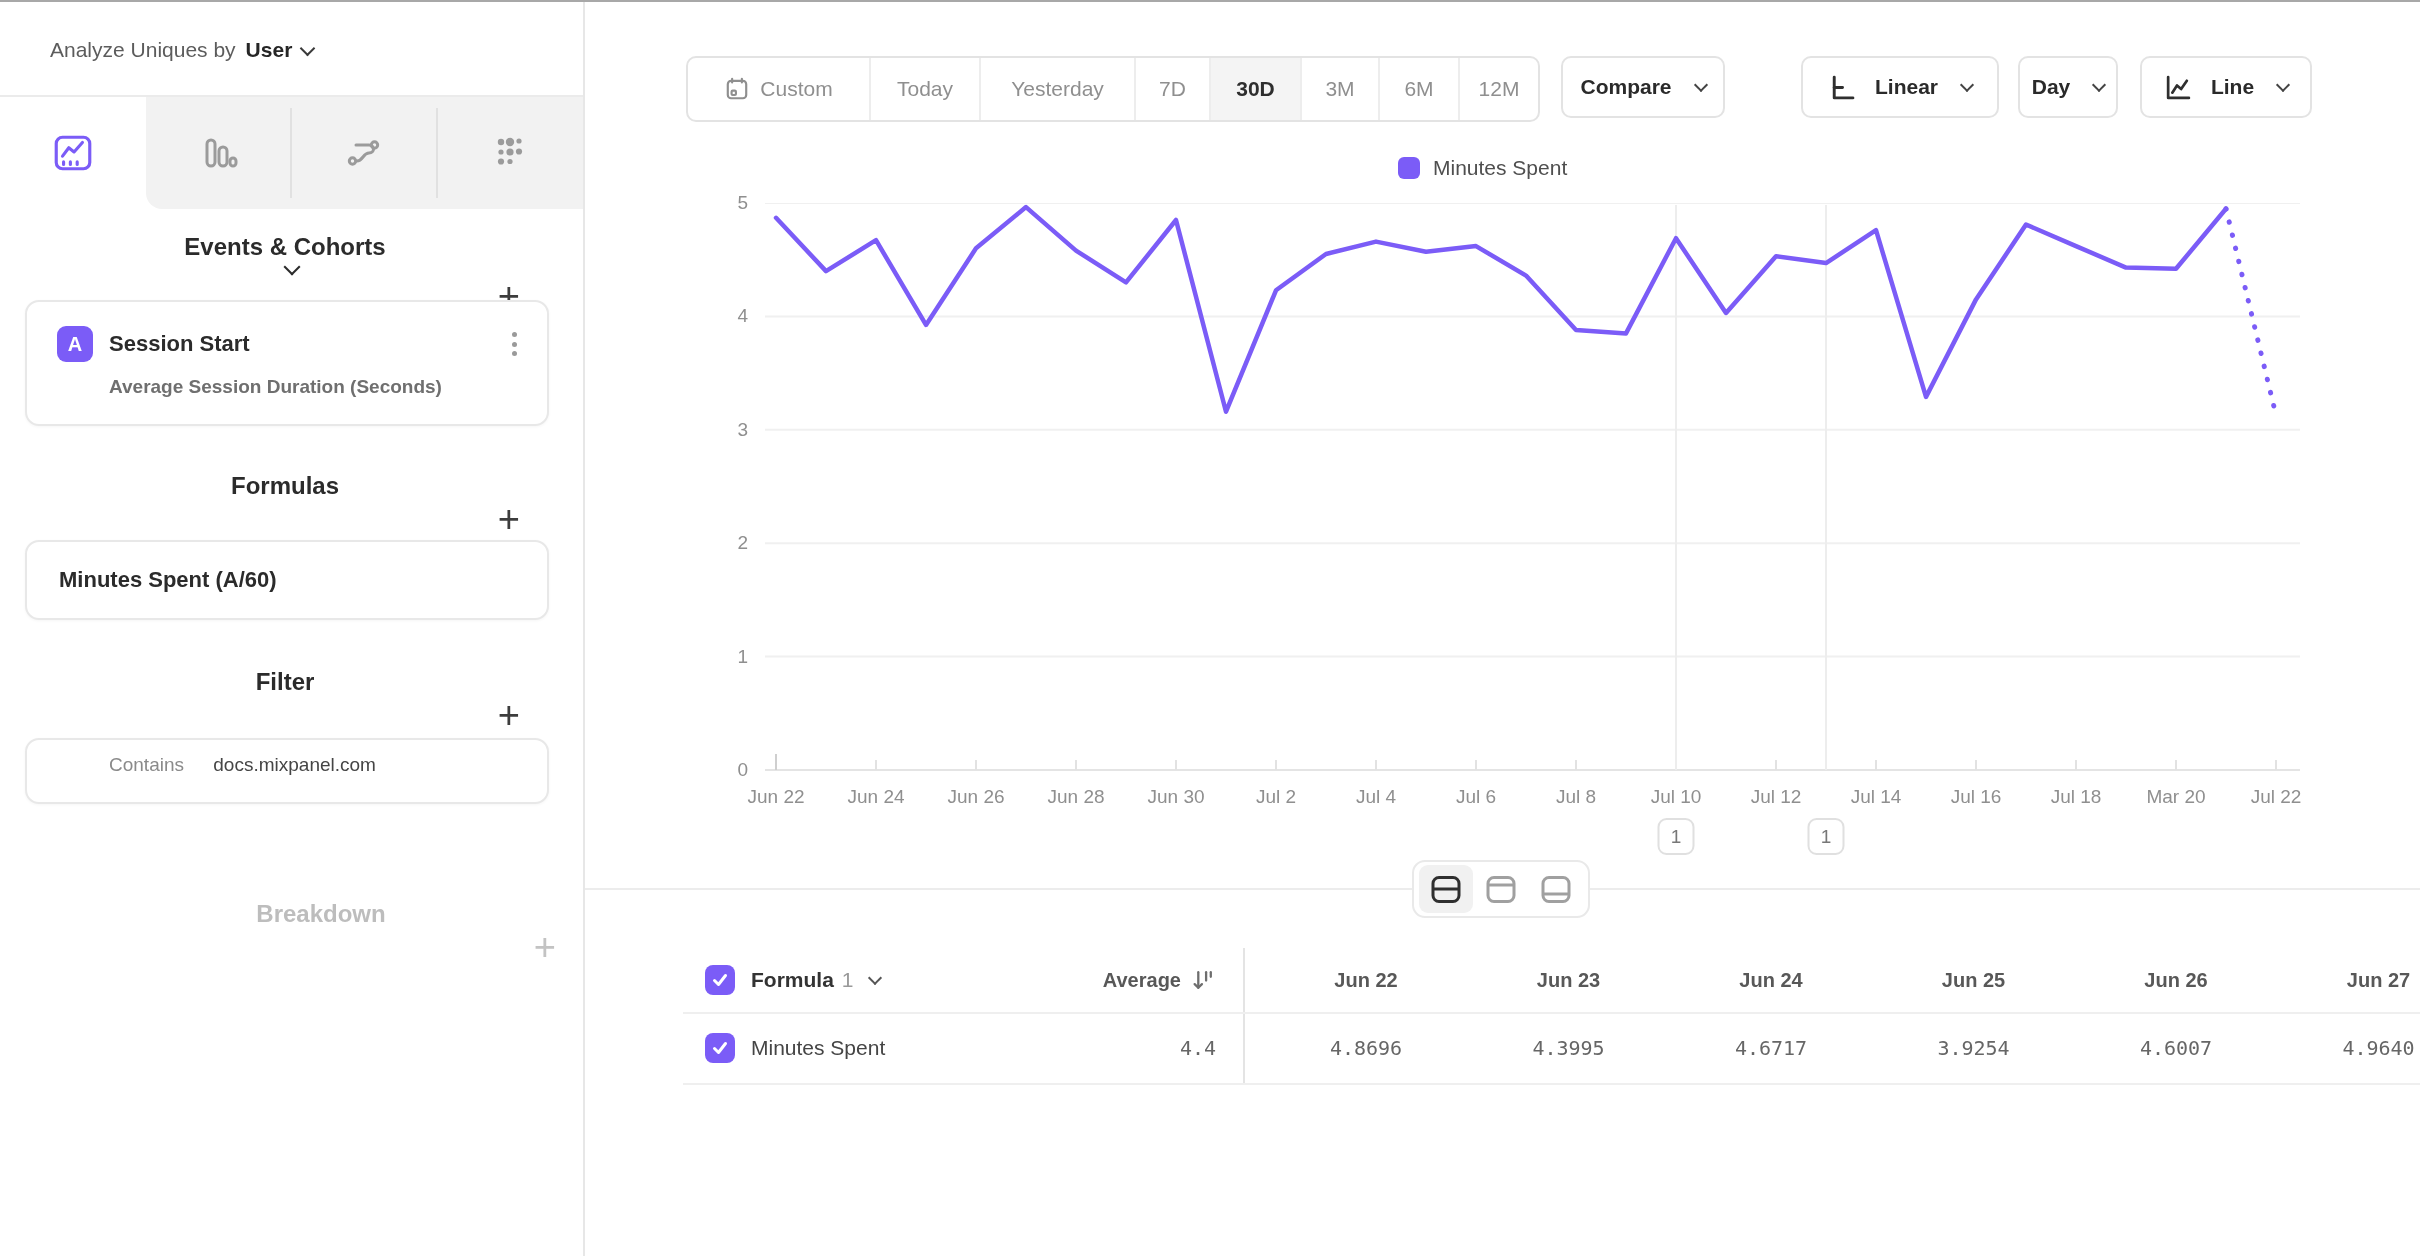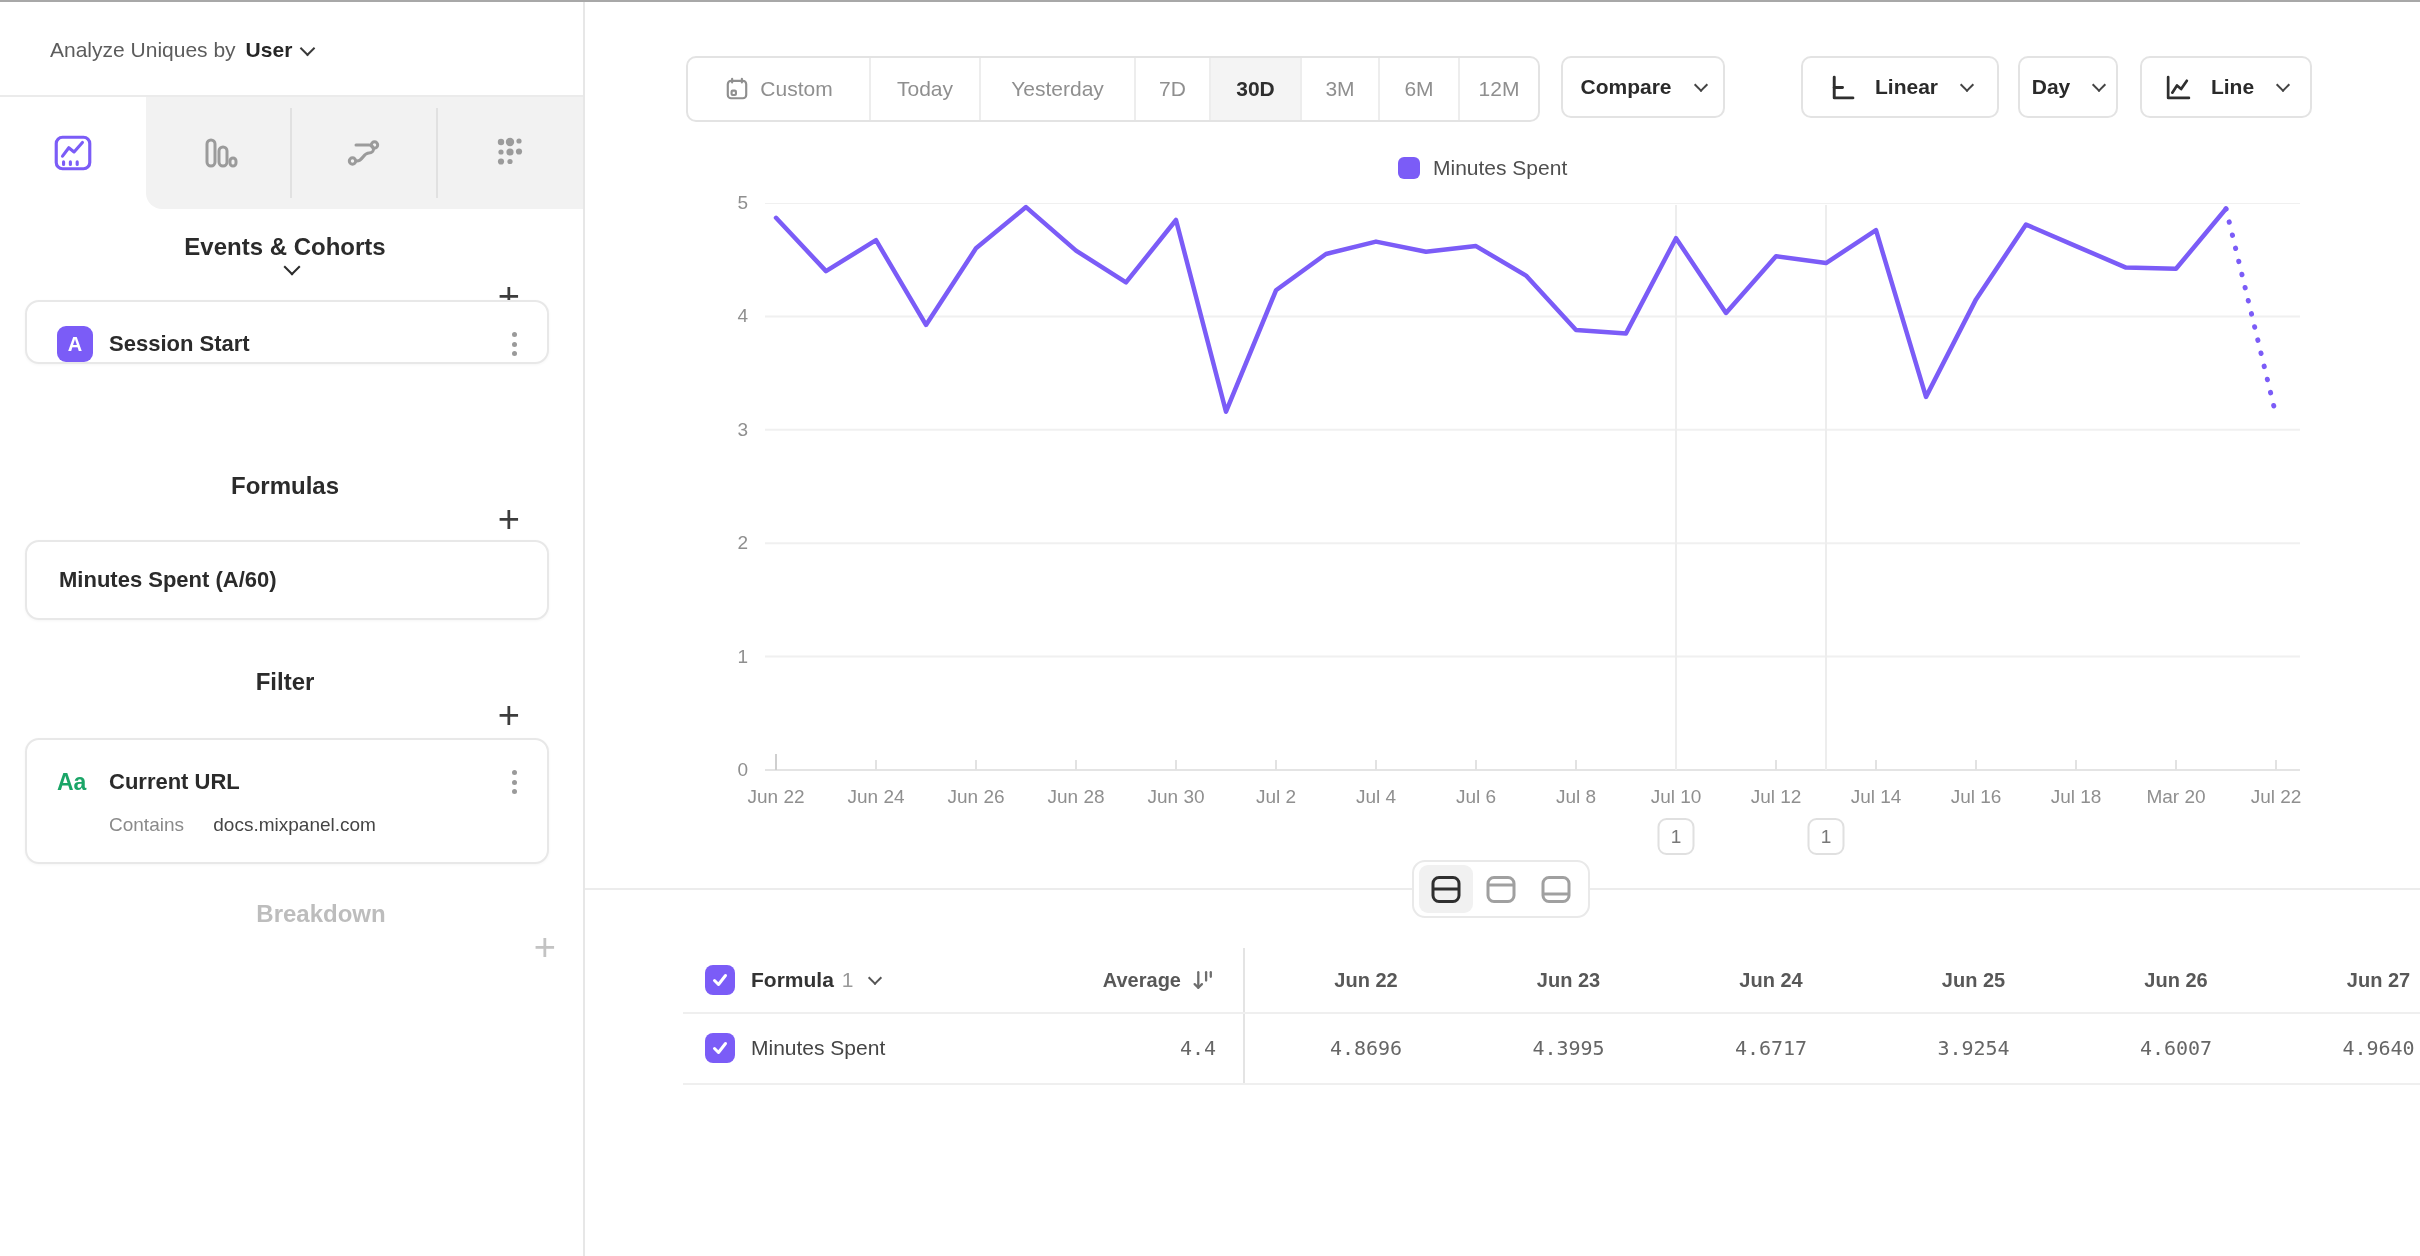--- a/index.html
+++ b/index.html
@@ -145,44 +145,36 @@
     <div class="abs card" style="top:300px;">
       <div class="card-row">
         <span class="badge-a">A</span>
         <span class="card-title">Session Start</span>
         <span class="kebab">
             <i></i>
             <i></i>
             <i></i>
           </span>
       </div>
+      <div class="card-sub">Average Session Duration (Seconds)</div>
     </div>
 
     <div class="abs section-h" style="top:472px;">
       <span>Formulas</span>
       <span class="plus">+</span>
     </div>
     <div class="abs card" style="top:540px;height:76px;display:flex;align-items:center;">
       <span class="card-title" style="margin-left:32px;">Minutes Spent (A/60)</span>
     </div>
 
     <div class="abs section-h" style="top:668px;">
       <span>Filter</span>
       <span class="plus">+</span>
     </div>
     <div class="abs card" style="top:738px;">
-      <div class="card-row">
-        <span class="badge-aa">Aa</span>
-        <span class="card-title" style="margin-left:8px;">Current URL</span>
-        <span class="kebab">
-            <i></i>
-            <i></i>
-            <i></i>
-          </span>
-      </div>
       <div class="card-sub" style="font-weight:400;color:#8a8a8a;">
         <span>Contains</span>
         <span style="color:#454545;margin-left:24px;">docs.mixpanel.com</span>
       </div>
     </div>
 
     <div class="abs section-h muted" style="top:900px;margin-left:36px;">
       <span>Breakdown</span>
       <span class="plus muted">+</span>
     </div>

